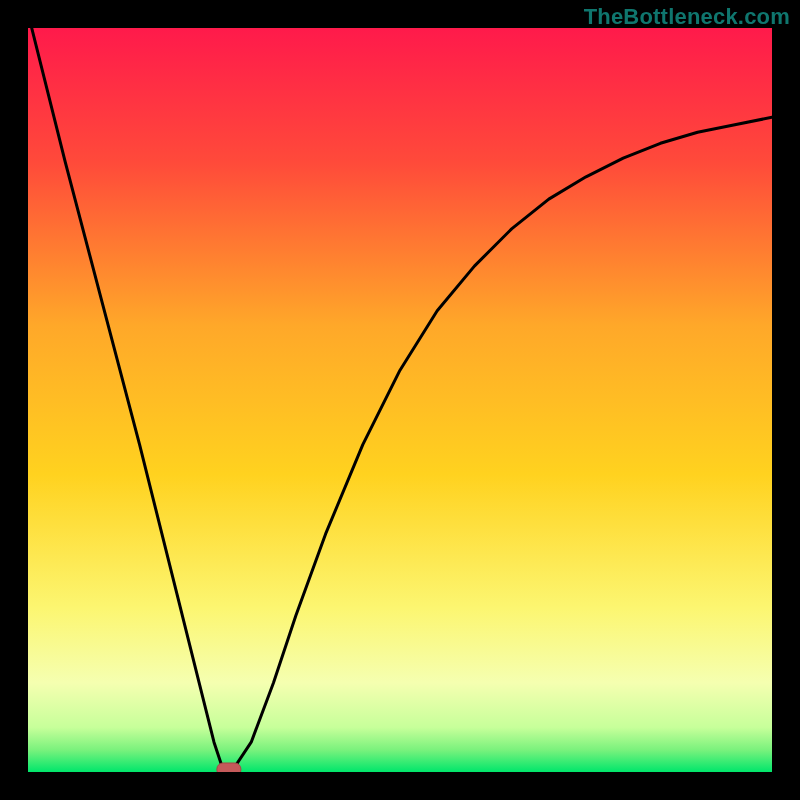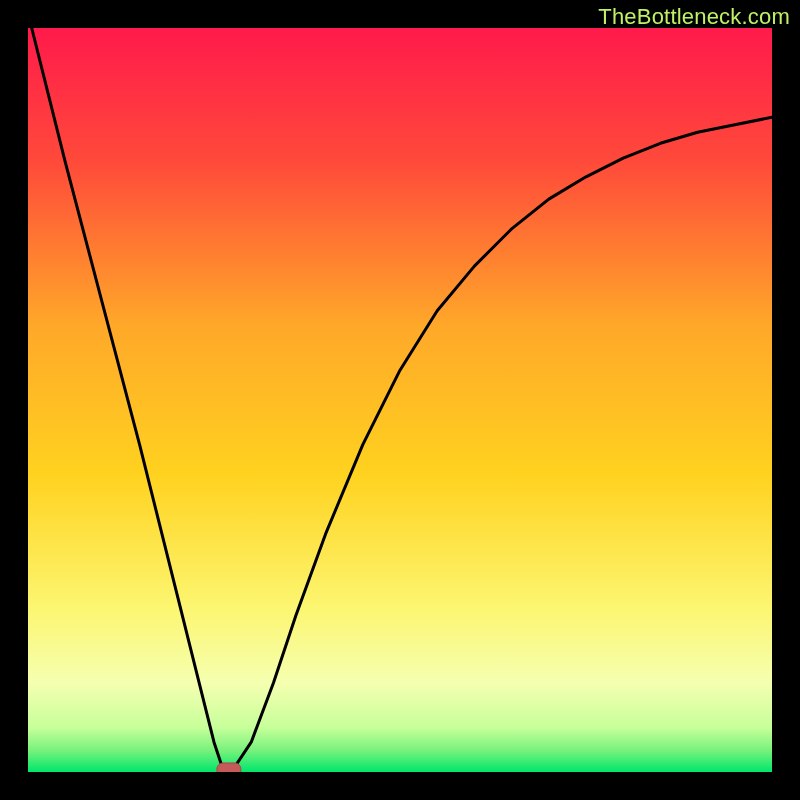--- a/index.html
+++ b/index.html
@@ -23,23 +23,23 @@
     position: absolute;
     left: 0;
     top: 0;
     width: 744px;
     height: 744px;
   }
   .watermark {
     position: absolute;
     top: 4px;
     right: 10px;
-    color: #bef264;
+    color: #0f766e;
     font-size: 22px;
-    font-weight: 400;
+    font-weight: 700;
     letter-spacing: 0.2px;
   }
 </style>
 </head>
 <body>
 
 <div class="watermark">TheBottleneck.com</div>
 
 <div class="frame">
   <svg class="plot" viewBox="0 0 744 744">

